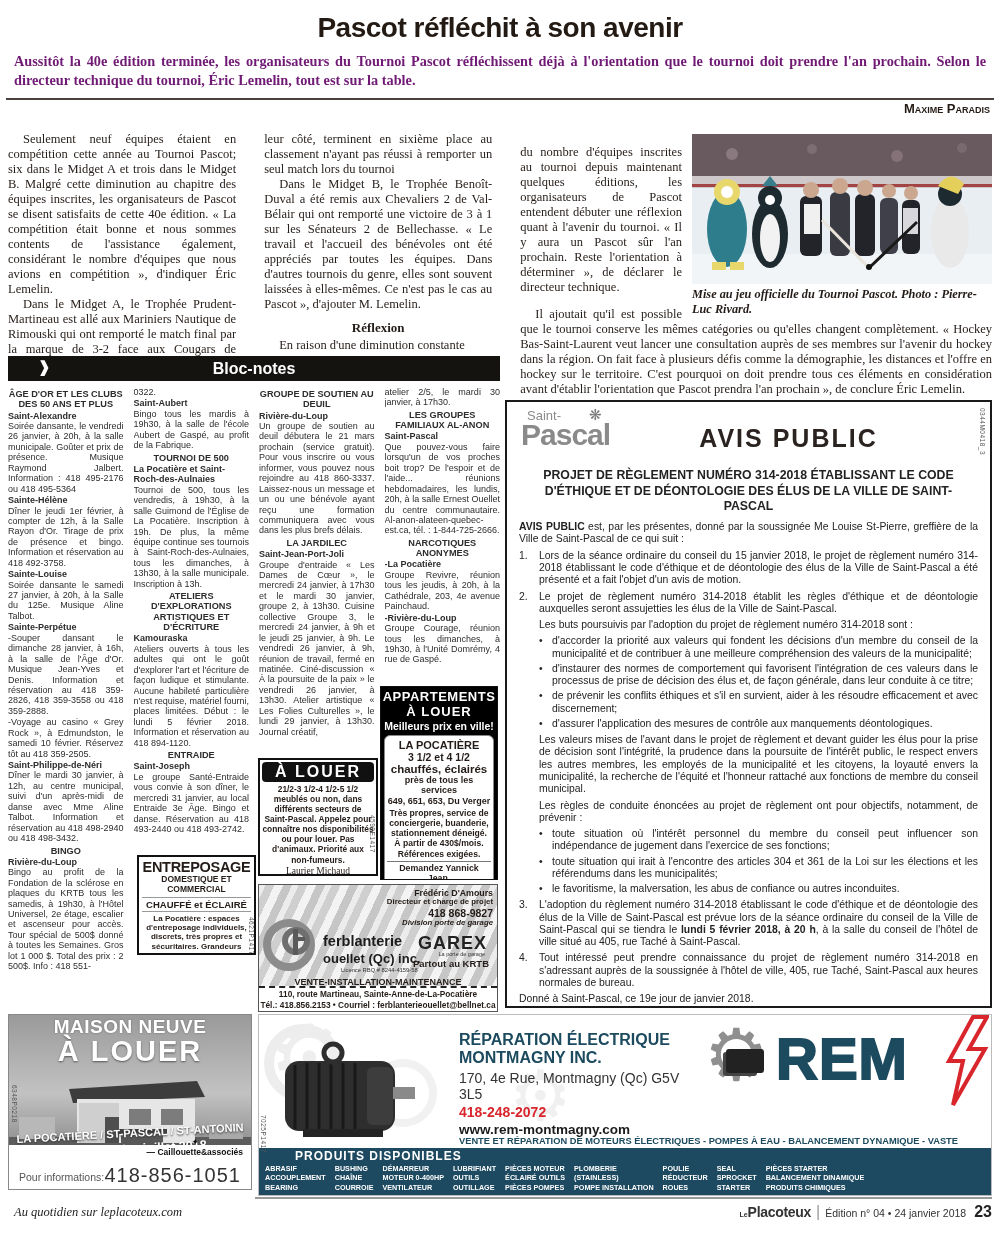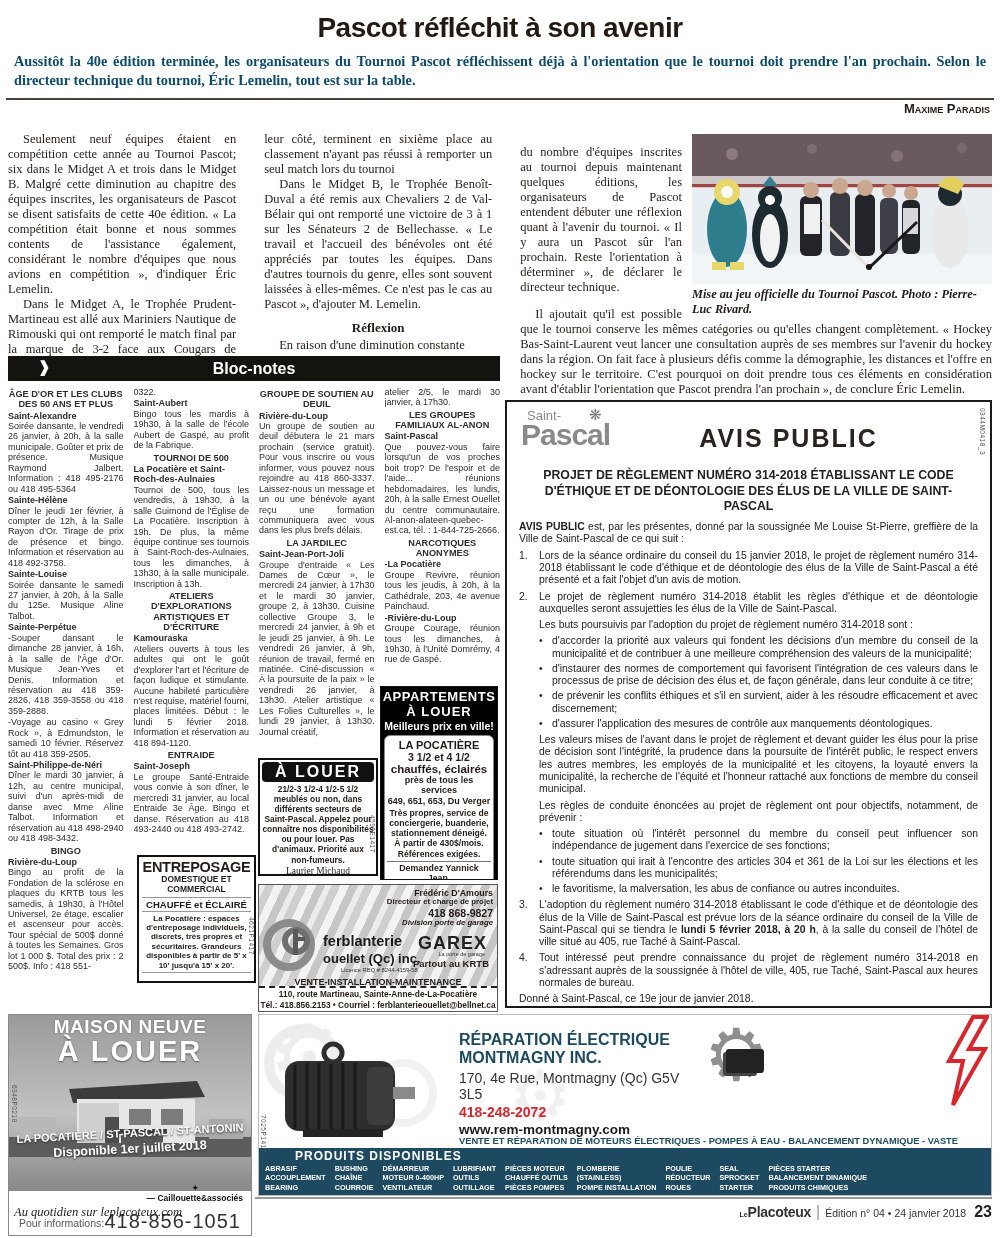--- a/index.html
+++ b/index.html
@@ -1,20 +1,20 @@
 <!DOCTYPE html>
 <html><head>
 <meta charset="utf-8">
 <style>
   html,body{margin:0;padding:0;}
   body{position:relative;width:1000px;height:1238px;background:#fff;font-family:"Liberation Serif",serif;color:#241c18;overflow:hidden;}
   
   #header{position:absolute;top:0;left:0;width:1000px;}
   #page-title{margin:12px 0 8px;text-align:center;font-family:"Liberation Sans",sans-serif;font-weight:bold;font-size:28px;letter-spacing:-0.5px;color:#241a14;}
-  #intro{margin:0 14px;font-weight:bold;font-size:14.3px;line-height:1.35;text-align:justify;color:#0c4a6e;}
+  #intro{margin:0 14px;font-weight:bold;font-size:14.3px;line-height:1.35;text-align:justify;color:#701a75;}
   #head-rule{border:none;border-top:2px solid #4a413c;margin:7px 6px 1px;}
   #byline{text-align:right;margin:0 10px 0 0;font-family:"Liberation Sans",sans-serif;font-weight:bold;font-size:13px;font-variant:small-caps;color:#241a14;}
   
   #article{position:absolute;top:132px;left:8px;width:984px;display:flex;gap:28px;}
   .acol{width:236px;height:236px;overflow:hidden;font-size:12.5px;line-height:1.2;text-align:justify;}
   .acol p{margin:0;}
   .ind{text-indent:15px;}
   #reflexion-head{text-align:center;font-weight:bold;margin:8px 0 2px;font-size:13px;}
   .c34{width:488px;height:272px;overflow:hidden;font-size:12.5px;line-height:1.2;text-align:justify;}
   #photo-float{float:right;width:300px;margin:2px 0 2px 10px;}
@@ -27,21 +27,21 @@
   .bn-chevron::before{content:"❱";}
   #bn-cols{display:flex;gap:10px;margin-top:6px;}
   .bn-col{width:117px;font-family:"Liberation Sans",sans-serif;font-size:9px;line-height:1.16;color:#2d2d2d;text-align:justify;overflow:hidden;}
   #bn-c1{height:620px;} #bn-c2{height:463px;} #bn-c3{height:396px;} #bn-c4{height:324px;}
   .seg{margin-bottom:1px;}
   .seg .h{font-weight:bold;text-align:center;line-height:1.12;margin:2px 0 1px;font-size:9.2px;}
   .seg .p{font-weight:bold;text-align:left;}
   .seg .h:empty,.seg .p:empty,.seg .t:empty{display:none;}
   .vcode{position:absolute;writing-mode:vertical-rl;font-family:"Liberation Sans",sans-serif;font-size:6.5px;color:#555;letter-spacing:0.5px;}
   
-  #ad-entreposage{position:absolute;left:129px;top:499px;width:119px;height:128px;border:2px solid #111;background:#fff;text-align:center;font-family:"Liberation Sans",sans-serif;padding:2px 3px;box-sizing:border-box;overflow:hidden;}
+  #ad-entreposage{position:absolute;left:129px;top:499px;width:119px;height:100px;border:2px solid #111;background:#fff;text-align:center;font-family:"Liberation Sans",sans-serif;padding:2px 3px;box-sizing:border-box;overflow:hidden;}
   #ad-entreposage .t1{font-weight:bold;font-size:14.5px;letter-spacing:-0.3px;}
   #ad-entreposage .t2{font-weight:bold;font-size:8.5px;line-height:1.15;}
   #ad-entreposage .t3{font-weight:bold;font-size:9.5px;border-top:1px solid #999;border-bottom:1px solid #999;margin:2px 0;padding:1px 0;}
   #ad-entreposage .body{font-weight:bold;font-size:8px;line-height:1.18;}
   #ad-entreposage .info{font-weight:normal;font-size:8.5px;border-top:1px solid #999;margin-top:2px;padding-top:18px;}
   #ad-alouer{position:absolute;left:250px;top:402px;width:120px;height:118px;border:2px solid #111;background:#fff;text-align:center;font-family:"Liberation Sans",sans-serif;padding:2px;box-sizing:border-box;overflow:hidden;}
   #ad-alouer .ban{background:#111;color:#fff;font-weight:bold;font-size:16px;letter-spacing:2px;border-radius:4px;padding:1px 0;}
   #ad-alouer .body{font-weight:bold;font-size:8.4px;line-height:1.2;margin-top:2px;}
   #ad-alouer .who{font-size:9.5px;margin-top:1px;font-family:Liberation Serif, serif;}
   #ad-appart{position:absolute;left:372px;top:330px;width:118px;height:194px;border:1.5px solid #111;background:#000;text-align:center;font-family:"Liberation Sans",sans-serif;box-sizing:border-box;overflow:hidden;}
@@ -66,21 +66,21 @@
   #ferb .fname2{position:absolute;left:64px;top:66px;font-weight:bold;font-size:13px;color:#1b1b1b;}
   #ferb .lic{position:absolute;left:82px;top:82px;font-size:5.8px;color:#333;}
   #ferb .garex{position:absolute;right:10px;top:48px;font-weight:bold;font-size:18px;letter-spacing:1px;color:#222;}
   #ferb .garexsub{position:absolute;right:12px;top:66px;font-size:5.5px;color:#333;}
   #ferb .partout{position:absolute;right:8px;top:74px;font-weight:bold;font-size:9.5px;text-align:right;line-height:1.1;}
   #ferb .serv{position:absolute;left:0;right:0;top:92px;text-align:center;font-weight:bold;font-size:9px;}
   #ferb .web{position:absolute;left:0;right:0;top:102px;text-align:center;font-weight:bold;font-size:8.5px;}
   #ferb .addr{position:absolute;left:0;right:0;bottom:0;background:#fff;border-top:2px dashed #222;text-align:center;font-weight:bold;font-size:8.3px;line-height:1.25;padding:1px 0;}
   #ferb-logo{position:absolute;left:4px;top:30px;}
   
-  #maison{position:absolute;left:8px;top:1014px;width:244px;height:222px;border:1px solid #888;box-sizing:border-box;background:linear-gradient(#9a9a9a,#c2c2c2 45%,#8f8f8f 75%,#6e6e6e);font-family:"Liberation Sans",sans-serif;overflow:hidden;}
+  #maison{position:absolute;left:8px;top:1014px;width:244px;height:176px;border:1px solid #888;box-sizing:border-box;background:linear-gradient(#9a9a9a,#c2c2c2 45%,#8f8f8f 75%,#6e6e6e);font-family:"Liberation Sans",sans-serif;overflow:hidden;}
   #maison .t1{position:absolute;top:1px;left:0;right:0;text-align:center;color:#fff;font-weight:bold;font-size:19px;letter-spacing:0.5px;text-shadow:0 0 2px #666;}
   #maison .t2{position:absolute;top:20px;left:0;right:0;text-align:center;color:#fff;font-weight:bold;font-size:29px;letter-spacing:2px;text-shadow:0 1px 2px #555;}
   #maison .towns{position:absolute;top:112px;left:4px;right:4px;text-align:center;color:#fff;font-weight:bold;font-size:11px;transform:rotate(-3deg);text-shadow:0 1px 2px #333;}
   #maison .avail{position:absolute;top:127px;left:4px;right:4px;text-align:center;color:#fff;font-weight:bold;font-size:12.5px;transform:rotate(-3deg);text-shadow:0 1px 2px #333;}
   #maison .strip{position:absolute;left:0;right:0;bottom:0;height:44px;background:#fff;}
   #maison .broker{position:absolute;right:8px;top:2px;font-weight:bold;font-size:8.5px;color:#111;}
   #maison .broker::before{content:"— ";}
   #maison .brokericon{position:absolute;right:52px;top:-8px;font-size:9px;color:#111;}
   #maison .infolbl{position:absolute;left:10px;bottom:6px;font-size:10.5px;color:#555;}
   #maison .tel{position:absolute;right:10px;bottom:2px;font-size:20px;color:#333;letter-spacing:1px;}
@@ -432,20 +432,21 @@
   <div class="txt">
     <div class="co">RÉPARATION ÉLECTRIQUE</div>
     <div class="co">MONTMAGNY INC.</div>
     <div class="addr">170, 4e Rue, Montmagny (Qc) G5V 3L5</div>
     <div class="tel">418-248-2072</div>
     <div class="web">www.rem-montmagny.com</div>
   </div>
   <div class="logo">
     <div class="gear">⚙</div>
     <div class="motoricon"></div>
+    <div class="remword">REM</div>
     <svg class="bolt" width="46" height="92" viewBox="0 0 46 92">
       <polygon points="30,2 6,46 20,46 10,90 42,34 26,34 44,2" fill="none" stroke="#d8262c" stroke-width="4"></polygon>
     </svg>
   </div>
   <div class="servline">
     <span>VENTE ET RÉPARATION DE MOTEURS ÉLECTRIQUES - POMPES À EAU - BALANCEMENT DYNAMIQUE - VASTE INVENTAIRE DE PRODUITS PNEUMATIQUES, MÉCANIQUES ET ÉLECTRIQUES </span><span class="servred">SERVICE 24 HEURES / 7 JOURS, URGENCE : 418 248-7509</span>
   </div>
   <div class="bar">
     <div class="barhead">PRODUITS DISPONIBLES</div>
     <div class="items">
@@ -464,21 +465,21 @@
           <span>MOTEUR 0-400HP</span>
           <span>VENTILATEUR</span>
         </div>
       <div class="pcol">
           <span>LUBRIFIANT</span>
           <span>OUTILS</span>
           <span>OUTILLAGE</span>
         </div>
       <div class="pcol">
           <span>PIÈCES MOTEUR</span>
-          <span>CHAUFFÉ OUTILS</span>
+          <span>ÉCLAIRÉ OUTILS</span>
           <span>PIÈCES POMPES</span>
         </div>
       <div class="pcol">
           <span>PLOMBERIE</span>
           <span>(STAINLESS)</span>
           <span>POMPE INSTALLATION</span>
         </div>
       <div class="pcol">
           <span>POULIE</span>
           <span>RÉDUCTEUR</span>

